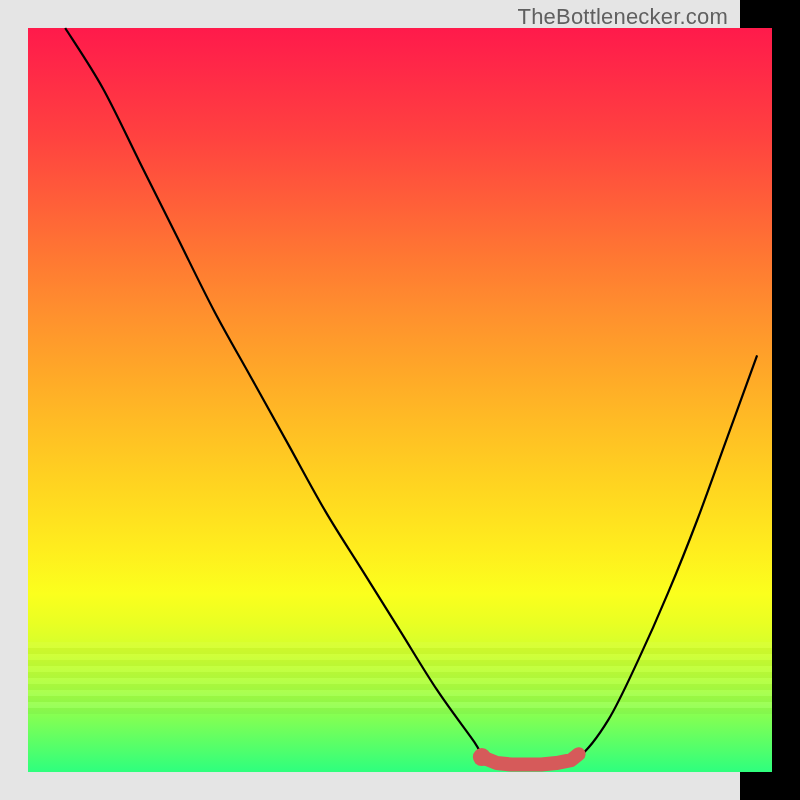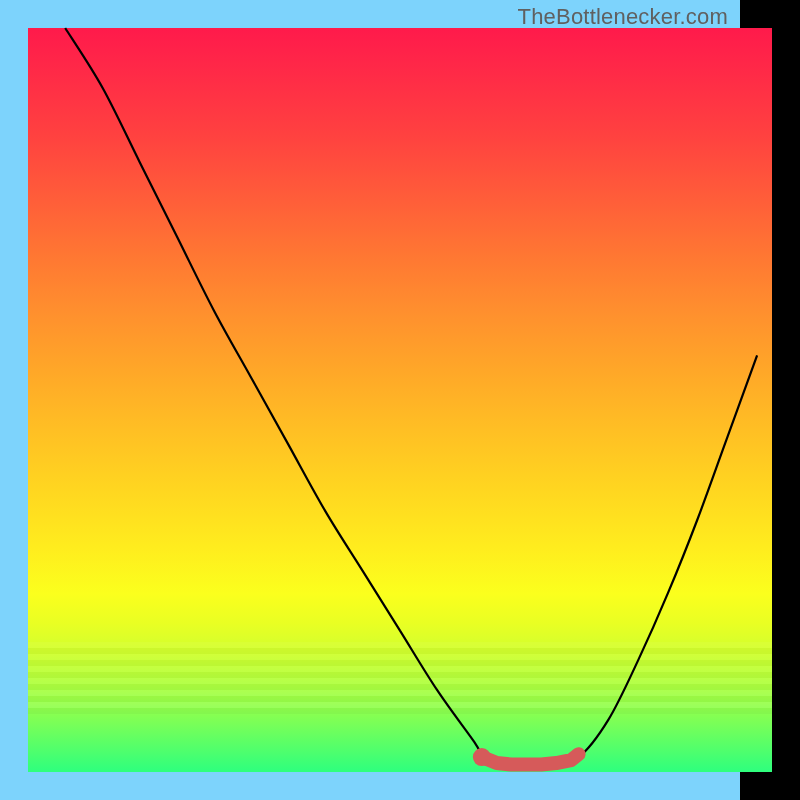--- a/index.html
+++ b/index.html
@@ -8,21 +8,21 @@
     width: 800px;
     height: 800px;
     background: #000;
     overflow: hidden;
     font-family: Arial, Helvetica, sans-serif;
   }
   .frame {
     position: relative;
     width: 740px;
     height: 800px;
-    background: #7dd3fc;
+    background: #e5e5e5;
     text-align: right;
   }
   .watermark {
     position: absolute;
     top: 4px;
     right: 12px;
     color: #606060;
     font-size: 22px;
     font-weight: 500;
     letter-spacing: 0.2px;

